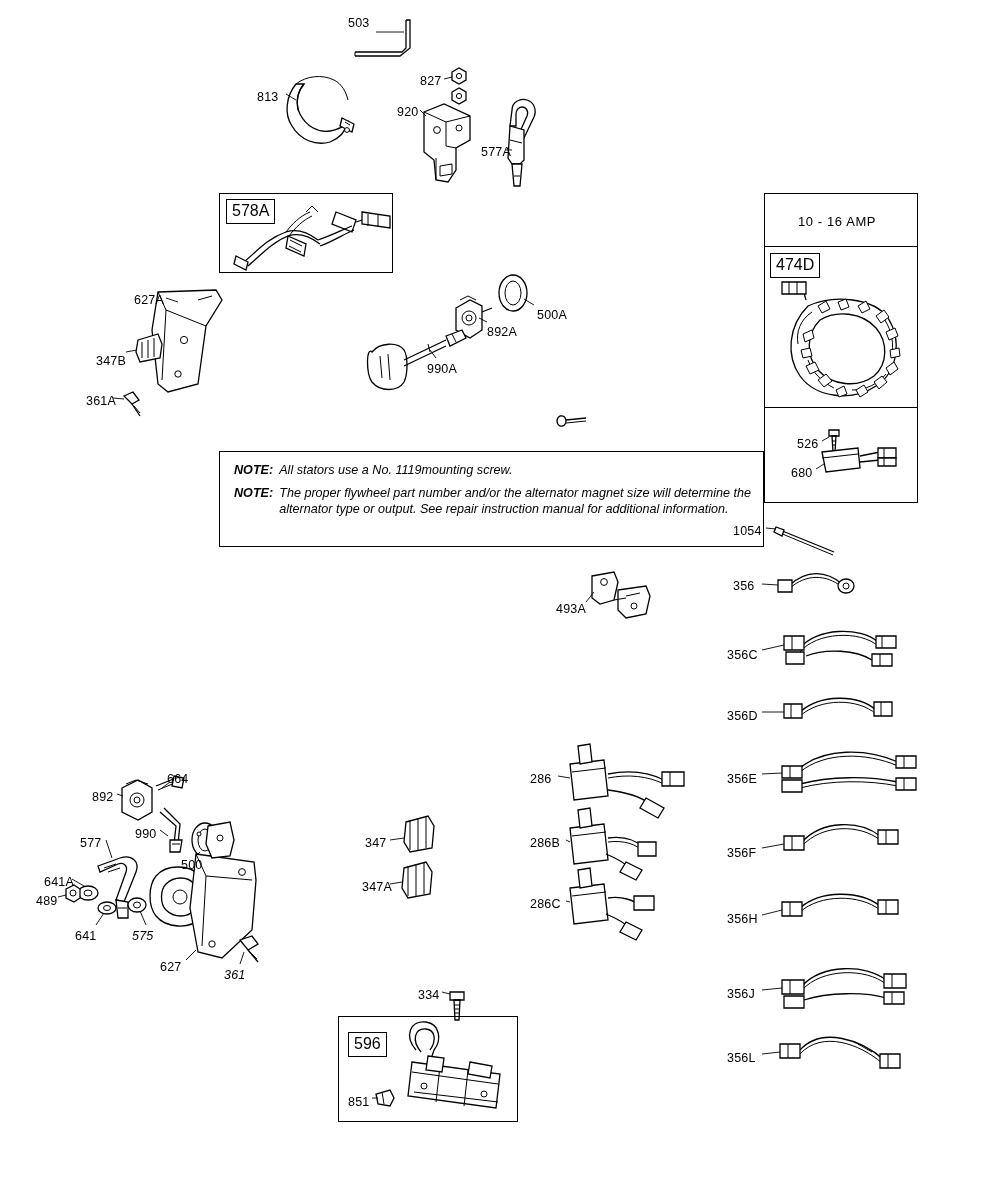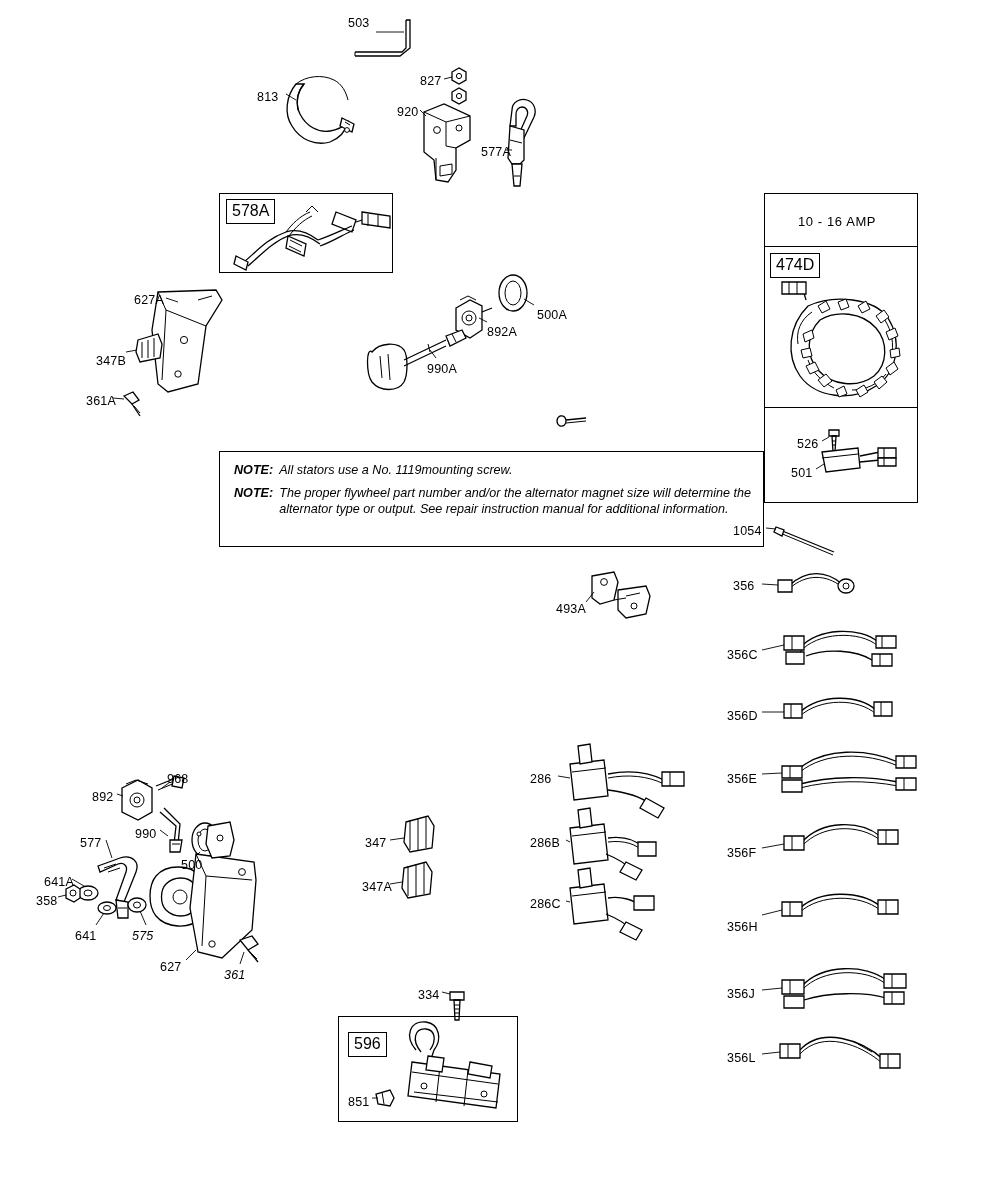--- a/index.html
+++ b/index.html
@@ -555,43 +555,43 @@
   <div class="lbl" style="left:420px; top:74px;">827</div>
   <div class="lbl" style="left:397px; top:105px;">920</div>
   <div class="lbl" style="left:481px; top:145px;">577A</div>
   <div class="lbl" style="left:134px; top:293px;">627A</div>
   <div class="lbl" style="left:96px;  top:348px;margin-top:6px;">347B</div>
   <div class="lbl" style="left:86px;  top:394px;">361A</div>
   <div class="lbl" style="left:537px; top:308px;">500A</div>
   <div class="lbl" style="left:487px; top:325px;">892A</div>
   <div class="lbl" style="left:427px; top:362px;">990A</div>
   <div class="lbl" style="left:797px; top:437px;">526</div>
-  <div class="lbl" style="left:791px; top:466px;">501</div>
+  <div class="lbl" style="left:791px; top:466px;">680</div>
   <div class="lbl" style="left:733px; top:524px;">1054</div>
   <div class="lbl" style="left:733px; top:579px;">356</div>
   <div class="lbl" style="left:727px; top:648px;">356C</div>
   <div class="lbl" style="left:727px; top:709px;">356D</div>
   <div class="lbl" style="left:727px; top:772px;">356E</div>
   <div class="lbl" style="left:727px; top:846px;text-align:right;">356F</div>
-  <div class="lbl" style="left:727px; top:912px;margin-top:8px;">356H</div>
+  <div class="lbl" style="left:727px; top:912px;">356H</div>
   <div class="lbl" style="left:727px; top:987px;">356J</div>
   <div class="lbl" style="left:727px; top:1051px;">356L</div>
   <div class="lbl" style="left:556px; top:602px;">493A</div>
   <div class="lbl" style="left:530px; top:772px;">286</div>
   <div class="lbl" style="left:530px; top:836px;">286B</div>
   <div class="lbl" style="left:530px; top:897px;">286C</div>
   <div class="lbl" style="left:365px; top:836px;">347</div>
   <div class="lbl" style="left:362px; top:880px;">347A</div>
-  <div class="lbl" style="left:167px; top:772px;">968</div>
+  <div class="lbl" style="left:167px; top:772px;">664</div>
   <div class="lbl" style="left:92px;  top:790px;">892</div>
   <div class="lbl" style="left:135px; top:827px;">990</div>
   <div class="lbl" style="left:80px;  top:836px;">577</div>
   <div class="lbl" style="left:181px; top:858px;">500</div>
   <div class="lbl" style="left:44px;  top:875px;">641A</div>
-  <div class="lbl" style="left:36px;  top:894px;">358</div>
+  <div class="lbl" style="left:36px;  top:894px;">489</div>
   <div class="lbl" style="left:75px;  top:929px;">641</div>
   <div class="lbl" style="left:132px; top:929px;font-style:italic;">575</div>
   <div class="lbl" style="left:160px; top:960px;">627</div>
   <div class="lbl" style="left:224px; top:968px;font-style:italic;">361</div>
   <div class="lbl" style="left:418px; top:988px;">334</div>
   <div class="lbl" style="left:348px; top:1095px;">851</div>
 
 </div>
 
 </body></html>

